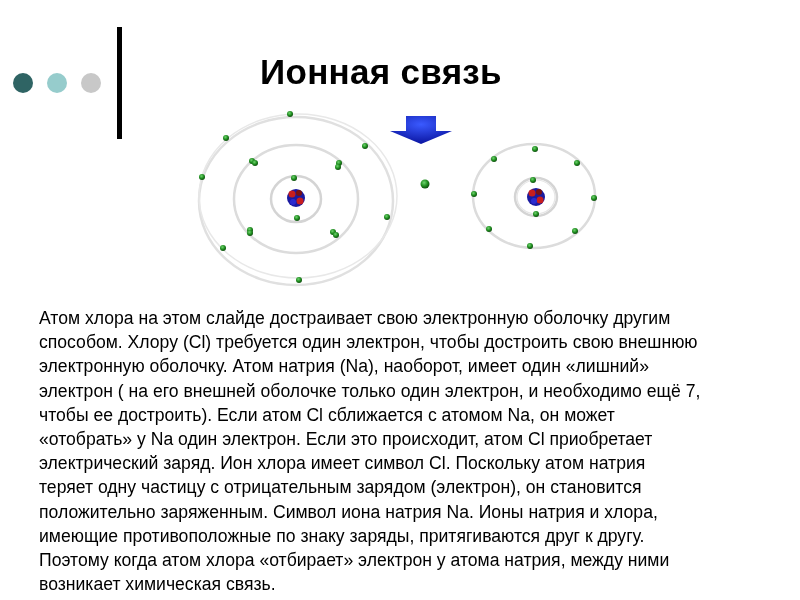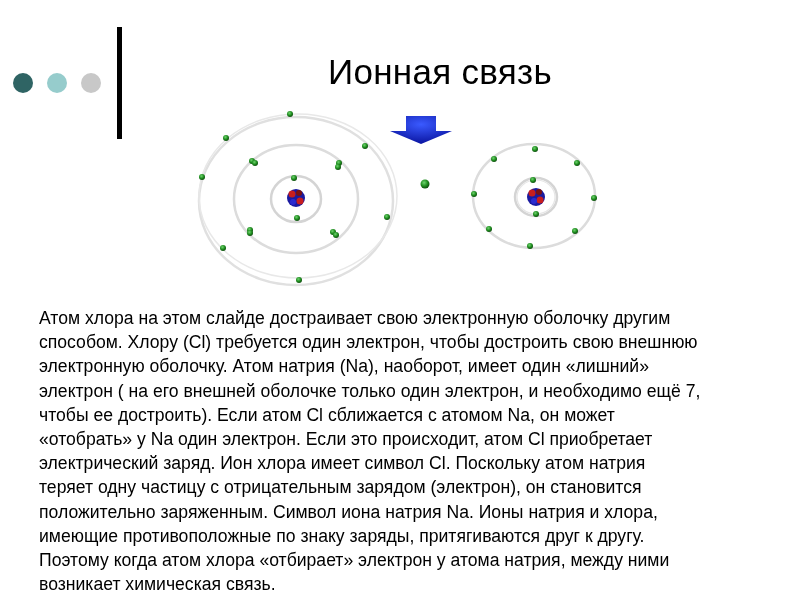--- a/index.html
+++ b/index.html
@@ -6,22 +6,22 @@
   body {
     width: 800px; height: 600px; position: relative; overflow: hidden;
     background: #ffffff; font-family: "Liberation Sans", sans-serif; color: #000;
   }
   .dot { position: absolute; width: 20px; height: 20px; border-radius: 50%; }
   .dot1 { left: 13px; top: 73px; }
   .dot2 { left: 47px; top: 73px; }
   .dot3 { left: 81px; top: 73px; }
   .vbar { position: absolute; left: 117px; top: 27px; width: 5px; height: 112px; background: #000; }
   .title {
-    position: absolute; left: 260px; top: 52px; width: 360px; text-align: center;
-    font-size: 35px; font-weight: normal; letter-spacing: 0.3px;
+    position: absolute; left: 260px; top: 52px; width: 360px; text-align: left;
+    font-size: 35px; font-weight: bold; letter-spacing: 0.3px;
   }
   .diagram { position: absolute; left: 0; top: 0; width: 800px; height: 300px; }
   .body-text {
     position: absolute; left: 39px; top: 306px; width: 760px;
     font-size: 17.6px; line-height: 24.2px; white-space: pre-line;
   }
 </style>
 </head>
 <body>
 

